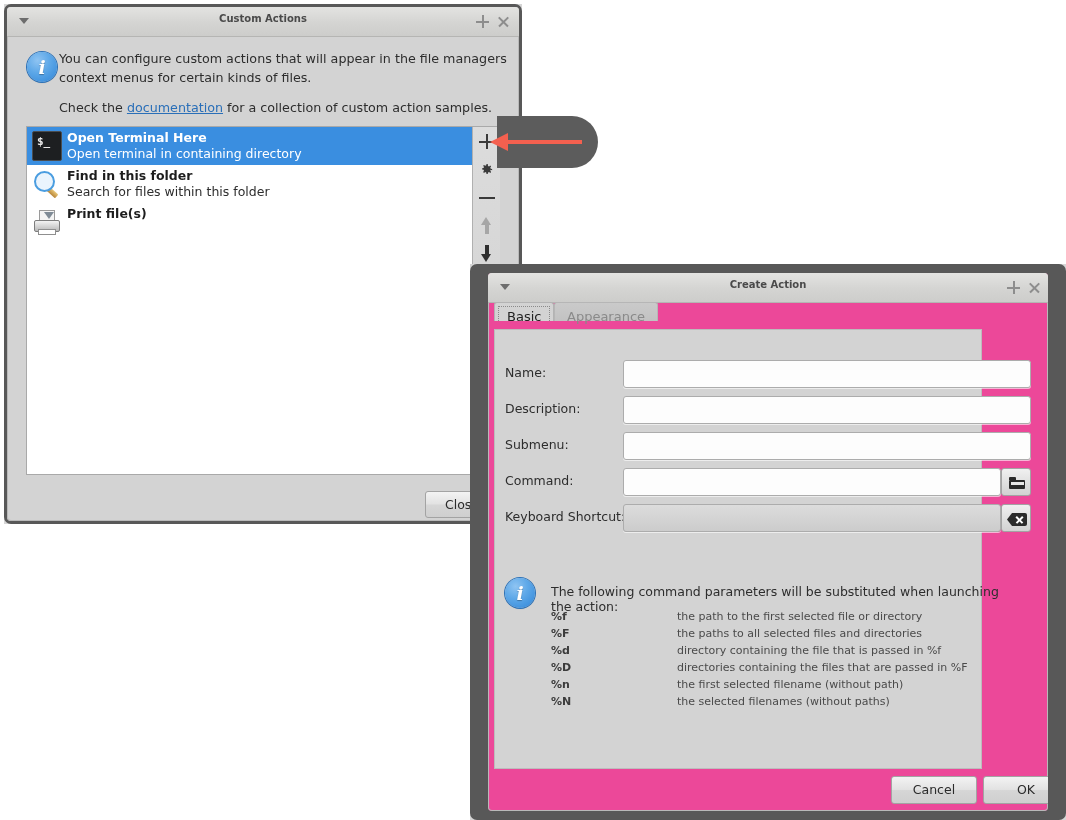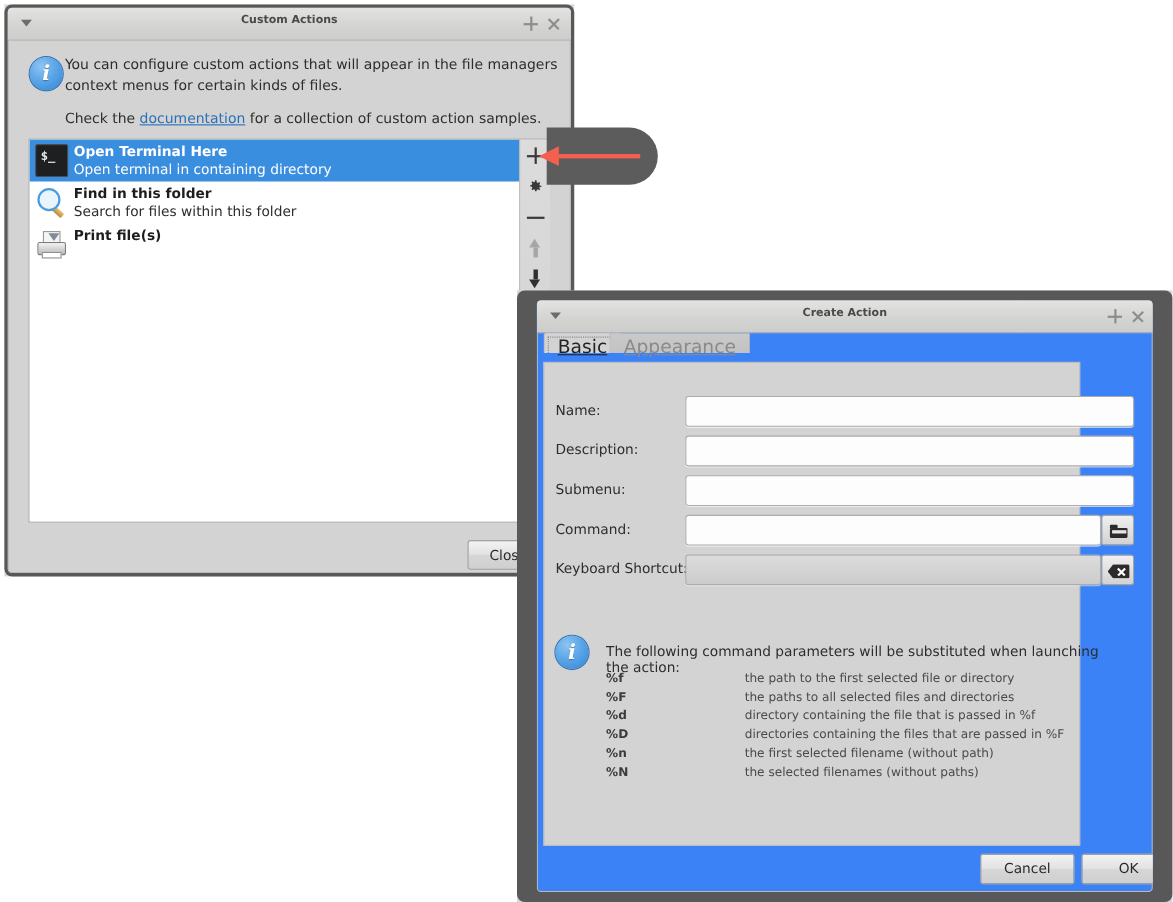--- a/index.html
+++ b/index.html
@@ -115,26 +115,26 @@
     background:#5c5c5c;border-radius:0 26px 26px 0;}
   #pointer-arrow{position:absolute;left:490px;top:132px;width:92px;height:20px;}
   #pointer-arrow .shaft{position:absolute;left:16px;top:8px;width:76px;height:4px;background:#f4604f;}
   #pointer-arrow .head{position:absolute;left:0;top:1px;width:0;height:0;
     border-top:9px solid transparent;border-bottom:9px solid transparent;
     border-right:18px solid #f4604f;}
 
   
   #win-create-action{left:470px;top:264px;width:596px;height:556px;}
   #cr-frame{left:0;top:0;width:596px;height:556px;}
-  #cr-inner{left:18px;top:9px;width:560px;height:538px;background:#3b82f6;}
+  #cr-inner{left:18px;top:9px;width:560px;height:538px;background:#ec4899;}
 
   #cr-tabs{position:absolute;left:6px;top:29px;height:28px;}
   .tab{position:absolute;top:0;height:19px;line-height:27px;padding:0 12px;
-       font-size:17px;box-sizing:border-box;cursor:pointer;
-       border-radius:3px 3px 0 0;text-decoration:underline;}
+       font-size:13px;box-sizing:border-box;cursor:pointer;
+       border-radius:3px 3px 0 0;}
   .tab.active{background:#d3d3d3;color:#232323;
        border:1px solid #b3b3b3;border-bottom:none;}
   .tab.active .focusring{position:absolute;left:3px;right:3px;top:3px;bottom:0;
        border:1px dotted #8a8a8a;border-bottom:none;}
   .tab.inactive{background:linear-gradient(to bottom,#cacaca,#c2c2c2);color:#8a8a8a;
        border:1px solid #b6b6b6;border-bottom:none;}
 
   #cr-panel{position:absolute;left:6px;top:56px;width:488px;height:440px;
        background:#d3d3d3;border:1px solid #bcbcbc;box-sizing:border-box;}
 

